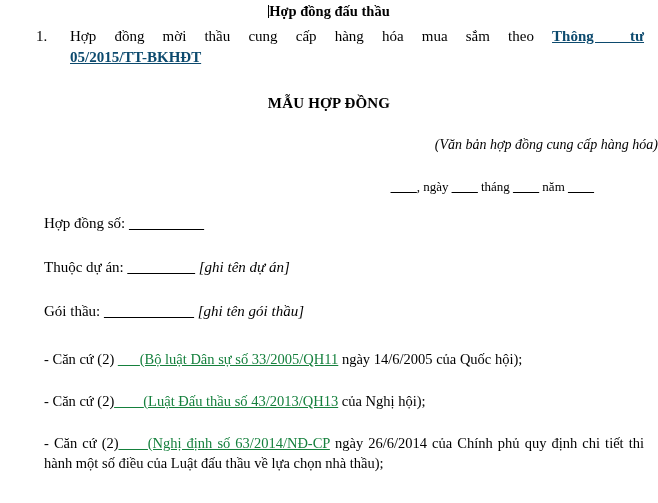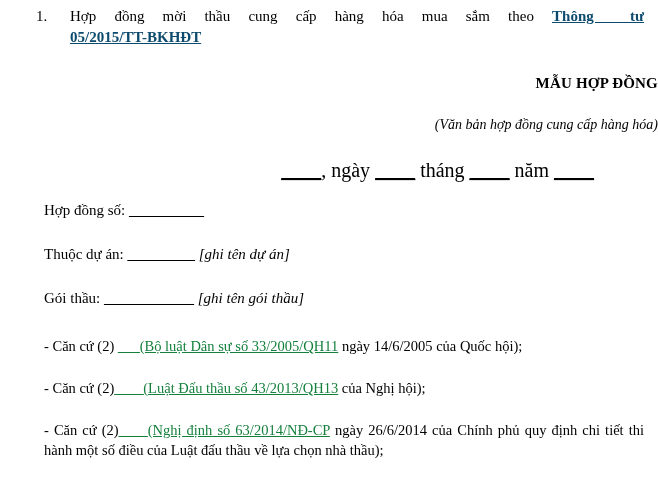--- a/index.html
+++ b/index.html
@@ -72,37 +72,37 @@
     text-decoration: underline;
   }
   .link-bold {
     color: #0c4a6e;
     text-decoration: underline;
     font-weight: bold;
   }
 
   
   .center-head {
-    text-align: right;
+    text-align: center;
     font-weight: bold;
     font-size: 15px;
     letter-spacing: 0.2px;
     margin: 27px 0 0 0;
   }
   .center-sub {
     text-align: right;
     font-style: italic;
     font-size: 14px;
     margin: 25px 0 0 0;
   }
 
   
   .date-line {
     text-align: right;
-    font-size: 20px;
+    font-size: 13px;
     margin: 26px 64px 0 0;
   }
 
   
   .field-line {
     font-size: 15px;
     margin: 24px 0 0 44px;
     line-height: 20px;
   }
   .hint {
@@ -126,20 +126,21 @@
     text-decoration: underline;
     white-space: pre;
   }
   .nb { white-space: pre; }
 </style>
 </head>
 <body>
 
 <div class="page">
 
+  <div class="doc-title"><span class="caret"></span><span>Hợp đồng đấu thầu</span></div>
 
   <div class="num-item">
     <span class="num">1.</span>
     <span class="num-body"><span class="just-line"><span>Hợp đồng mời thầu cung cấp hàng hóa mua sắm theo</span> <a class="link-bold nb" href="#">Thông  tư</a></span><a class="link-bold nb" href="#">05/2015/TT-BKHĐT</a></span>
   </div>
 
   <div class="center-head">MẪU HỢP ĐỒNG</div>
   <div class="center-sub">(Văn bản hợp đồng cung cấp hàng hóa)</div>
 
   <div class="date-line"><span class="u-sp">____</span><span>,</span> <span>ngày</span> <span class="u-sp">____</span> <span>tháng</span> <span class="u-sp">____</span> <span>năm</span> <span class="u-sp">____</span></div>

